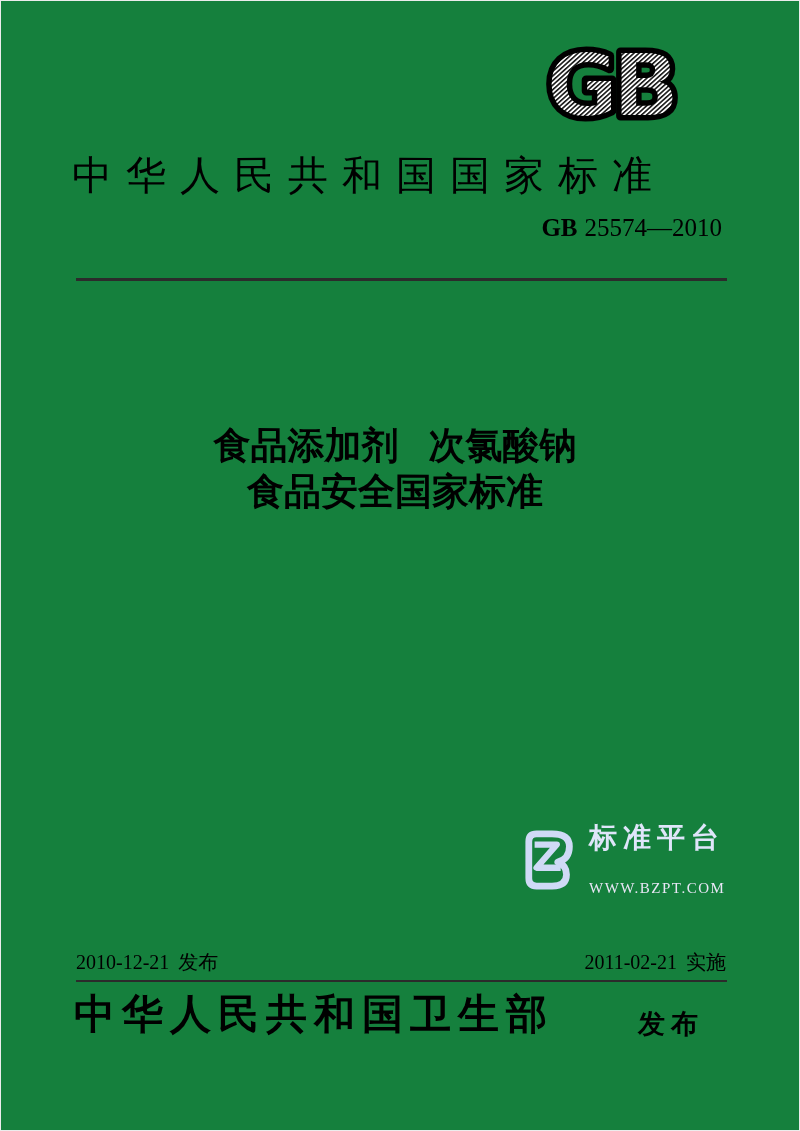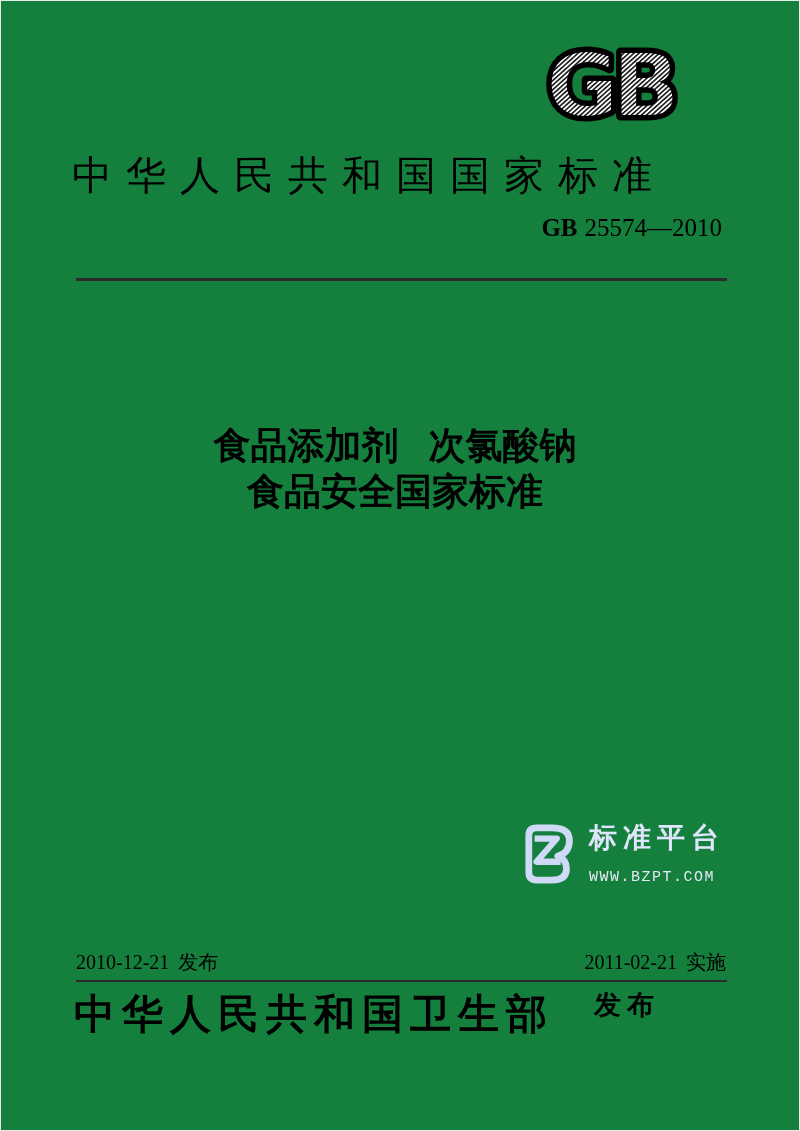--- a/index.html
+++ b/index.html
@@ -57,35 +57,35 @@
   .watermark { position: absolute; left: 523px; top: 822px; display: flex; align-items: center; }
   .wm-logo { width: 58px; height: 64px; flex: 0 0 auto; }
   .wm-stroke { fill: none; stroke: #cfdaf6; stroke-linejoin: round; stroke-linecap: butt; }
   .wm-text { margin-left: 8px; }
   .wm-name {
     font-family: "Liberation Sans", sans-serif;
     font-weight: bold; font-size: 28px; letter-spacing: 6px;
     color: #dfe5fa; line-height: 32px; white-space: nowrap;
   }
   .wm-url {
-    font-family: Liberation Mono, monospace;
+    font-family: Liberation Serif, serif;
     font-size: 15px; letter-spacing: 1.5px;
-    color: #e9e6f6; margin-top: 15px; white-space: nowrap;
+    color: #e9e6f6; margin-top: 26px; white-space: nowrap;
   }
 
   
   .date-row {
     position: absolute; top: 949px; left: 76px; right: 74px;
     display: flex; justify-content: space-between;
     font-size: 20px; white-space: nowrap;
   }
   .date-label { margin-left: 9px; }
   .publisher-row {
     position: absolute; top: 987px; left: 74px;
-    display: flex; align-items: flex-start; white-space: nowrap;
+    display: flex; align-items: flex-end; white-space: nowrap; gap: 44px;
   }
   .publisher { font-size: 41px; font-weight: bold; letter-spacing: 7px; }
   .publish-action { font-size: 27px; font-weight: bold; letter-spacing: 6px; margin-left: 40px; }
 </style>
 </head>
 <body>
 
 <div class="page">
 
   <div class="gb-logo">

